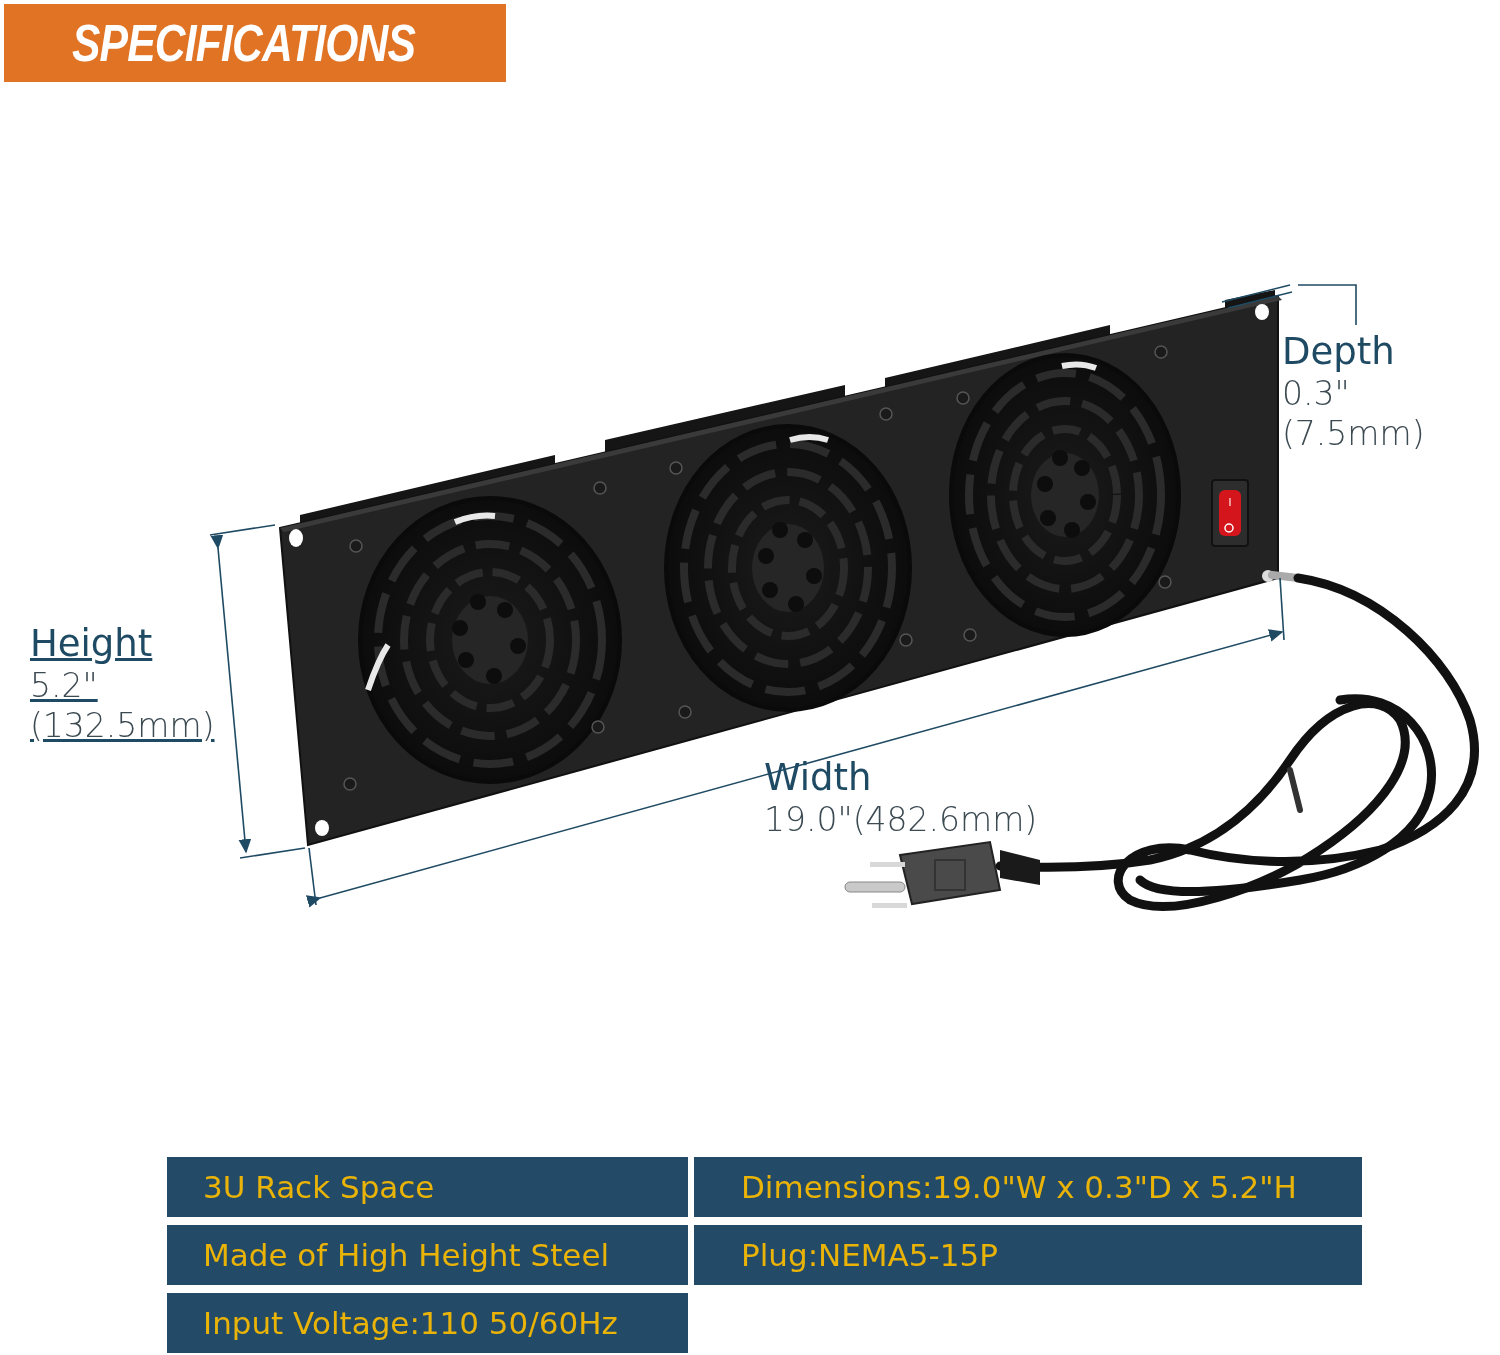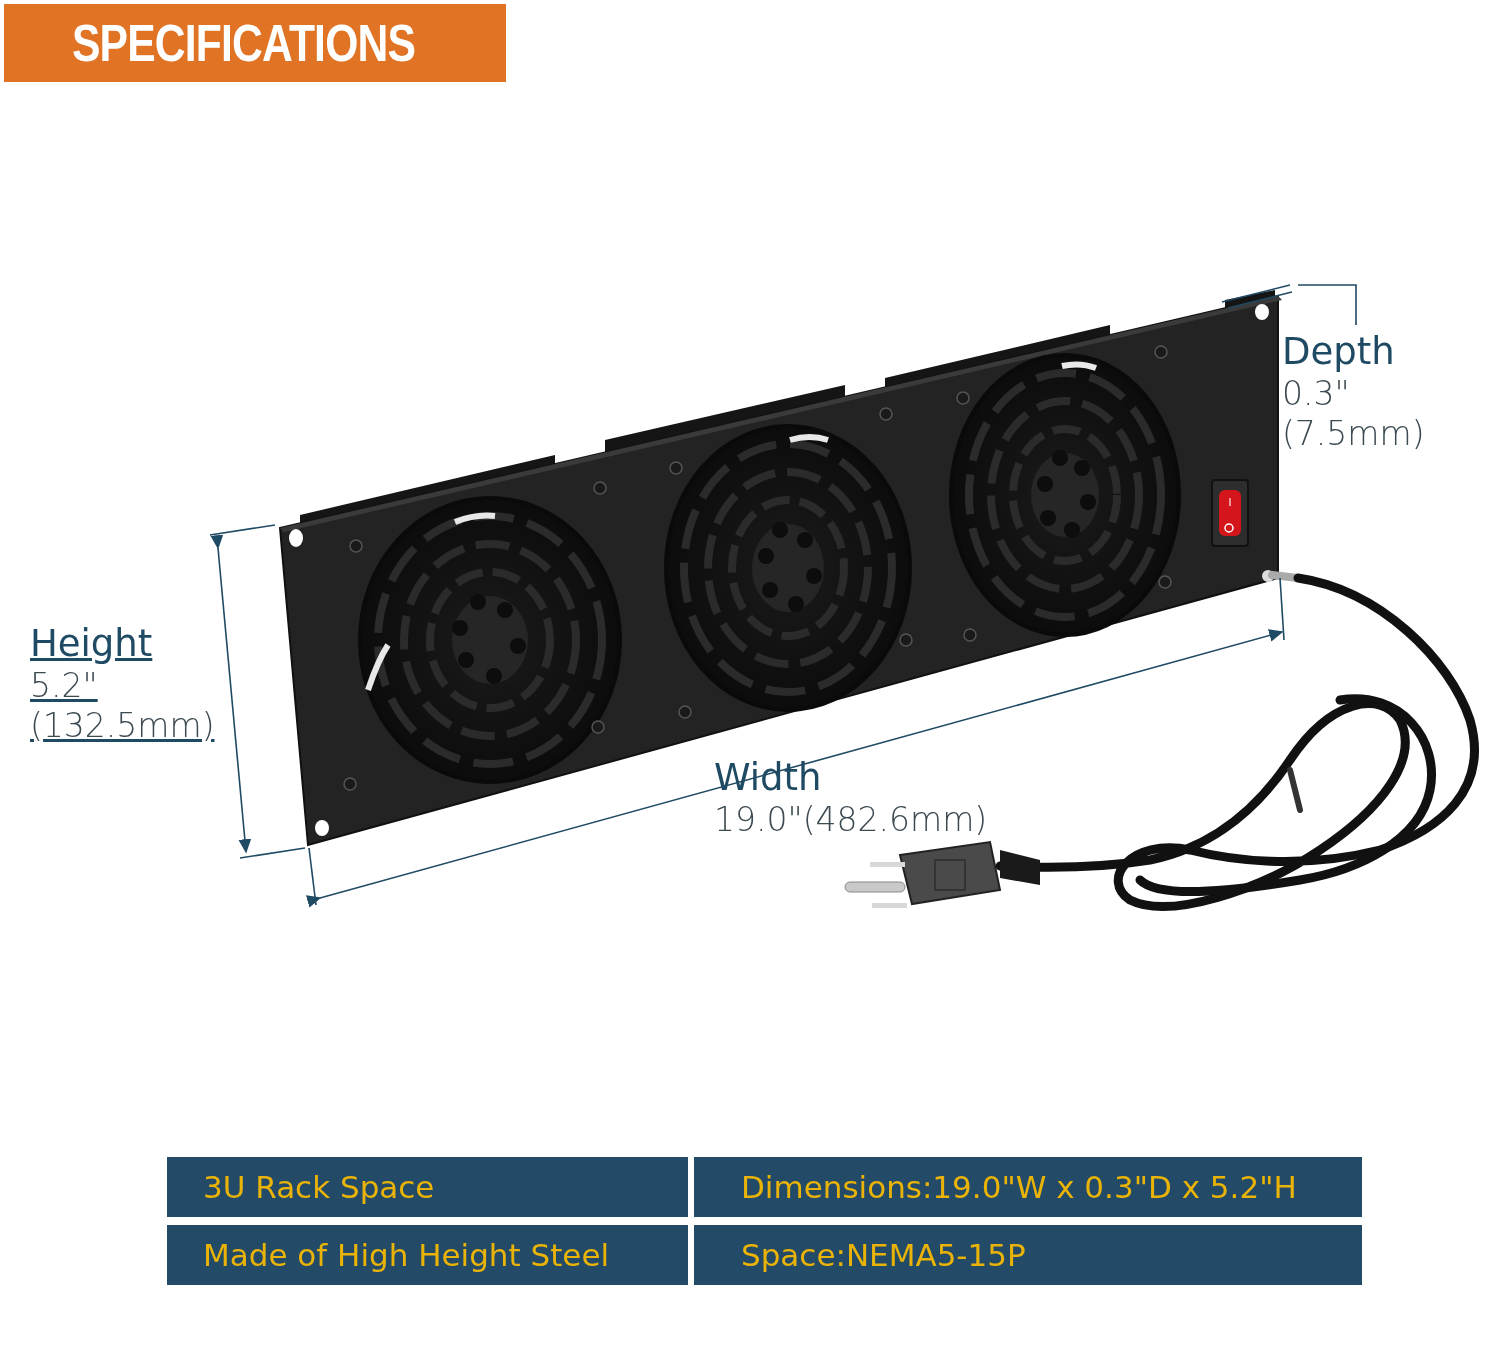--- a/index.html
+++ b/index.html
@@ -1,19 +1,19 @@
 <!DOCTYPE html>
 <html><head>
 <meta charset="utf-8">
 <style>
   html, body { margin:0; padding:0; background:#ffffff; }
   body { width:1500px; height:1355px; position:relative; overflow:hidden;
          font-family:"DejaVu Sans", "Liberation Sans", sans-serif; }
   .banner { position:absolute; left:4px; top:4px; width:502px; height:78px;
-            background:#e07324; display:flex; align-items:center; }
+            background:#e07324; display:flex; align-items:center;font-style:italic; }
   .banner span { color:#fff; font-family:"Liberation Sans Narrow","Liberation Sans",sans-serif;
                  font-weight:bold; font-size:52px; letter-spacing:-1px;
                  transform:scaleX(0.82); transform-origin:left center; margin-left:68px;
                  white-space:nowrap; }
   .stage { position:absolute; left:0; top:0; width:1500px; height:1140px; }
   .label { position:absolute; text-align:left; color:#1f4a63; line-height:1.2; }
   .label .t { font-size:37px; display:block; }
   .label .v { font-size:33px; display:block; color:#3c4a52; font-weight:300; }
   .spec-table { position:absolute; left:167px; top:1157px; width:1195px; }
   .spec-row { display:flex; height:60px; margin-bottom:8px; }
@@ -161,36 +161,37 @@
       <polyline points="1298,285 1356,285 1356,325"></polyline>
     </g>
   </svg>
 
   <div class="label" style="left:30px; top:622px; width:196px;text-decoration:underline;">
     <span class="t">Height</span>
     <span class="v">5.2"</span>
     <span class="v">(132.5mm)</span>
   </div>
 
-  <div class="label" style="left:714px; top:756px; width:300px;">
+  <div class="label" style="left:764px; top:756px; width:300px;">
     <span class="t">Width</span>
     <span class="v">19.0"(482.6mm)</span>
   </div>
 
   <div class="label" style="left:1282px; top:330px; width:160px;">
     <span class="t">Depth</span>
     <span class="v">0.3"</span>
     <span class="v">(7.5mm)</span>
   </div>
 </div>
 
 <div class="spec-table">
   <div class="spec-row">
     <div class="cell l">3U Rack Space</div>
     <div class="cell r">Dimensions:19.0"W x 0.3"D x 5.2"H</div>
   </div>
   <div class="spec-row">
     <div class="cell l">Made of High Height Steel</div>
-    <div class="cell r">Space:NEMA5-15P</div>
+    <div class="cell r">Plug:NEMA5-15P</div>
   </div>
   <div class="spec-row">
+    <div class="cell l">Input Voltage:110 50/60Hz</div>
   </div>
 </div>
 
 </body></html>

